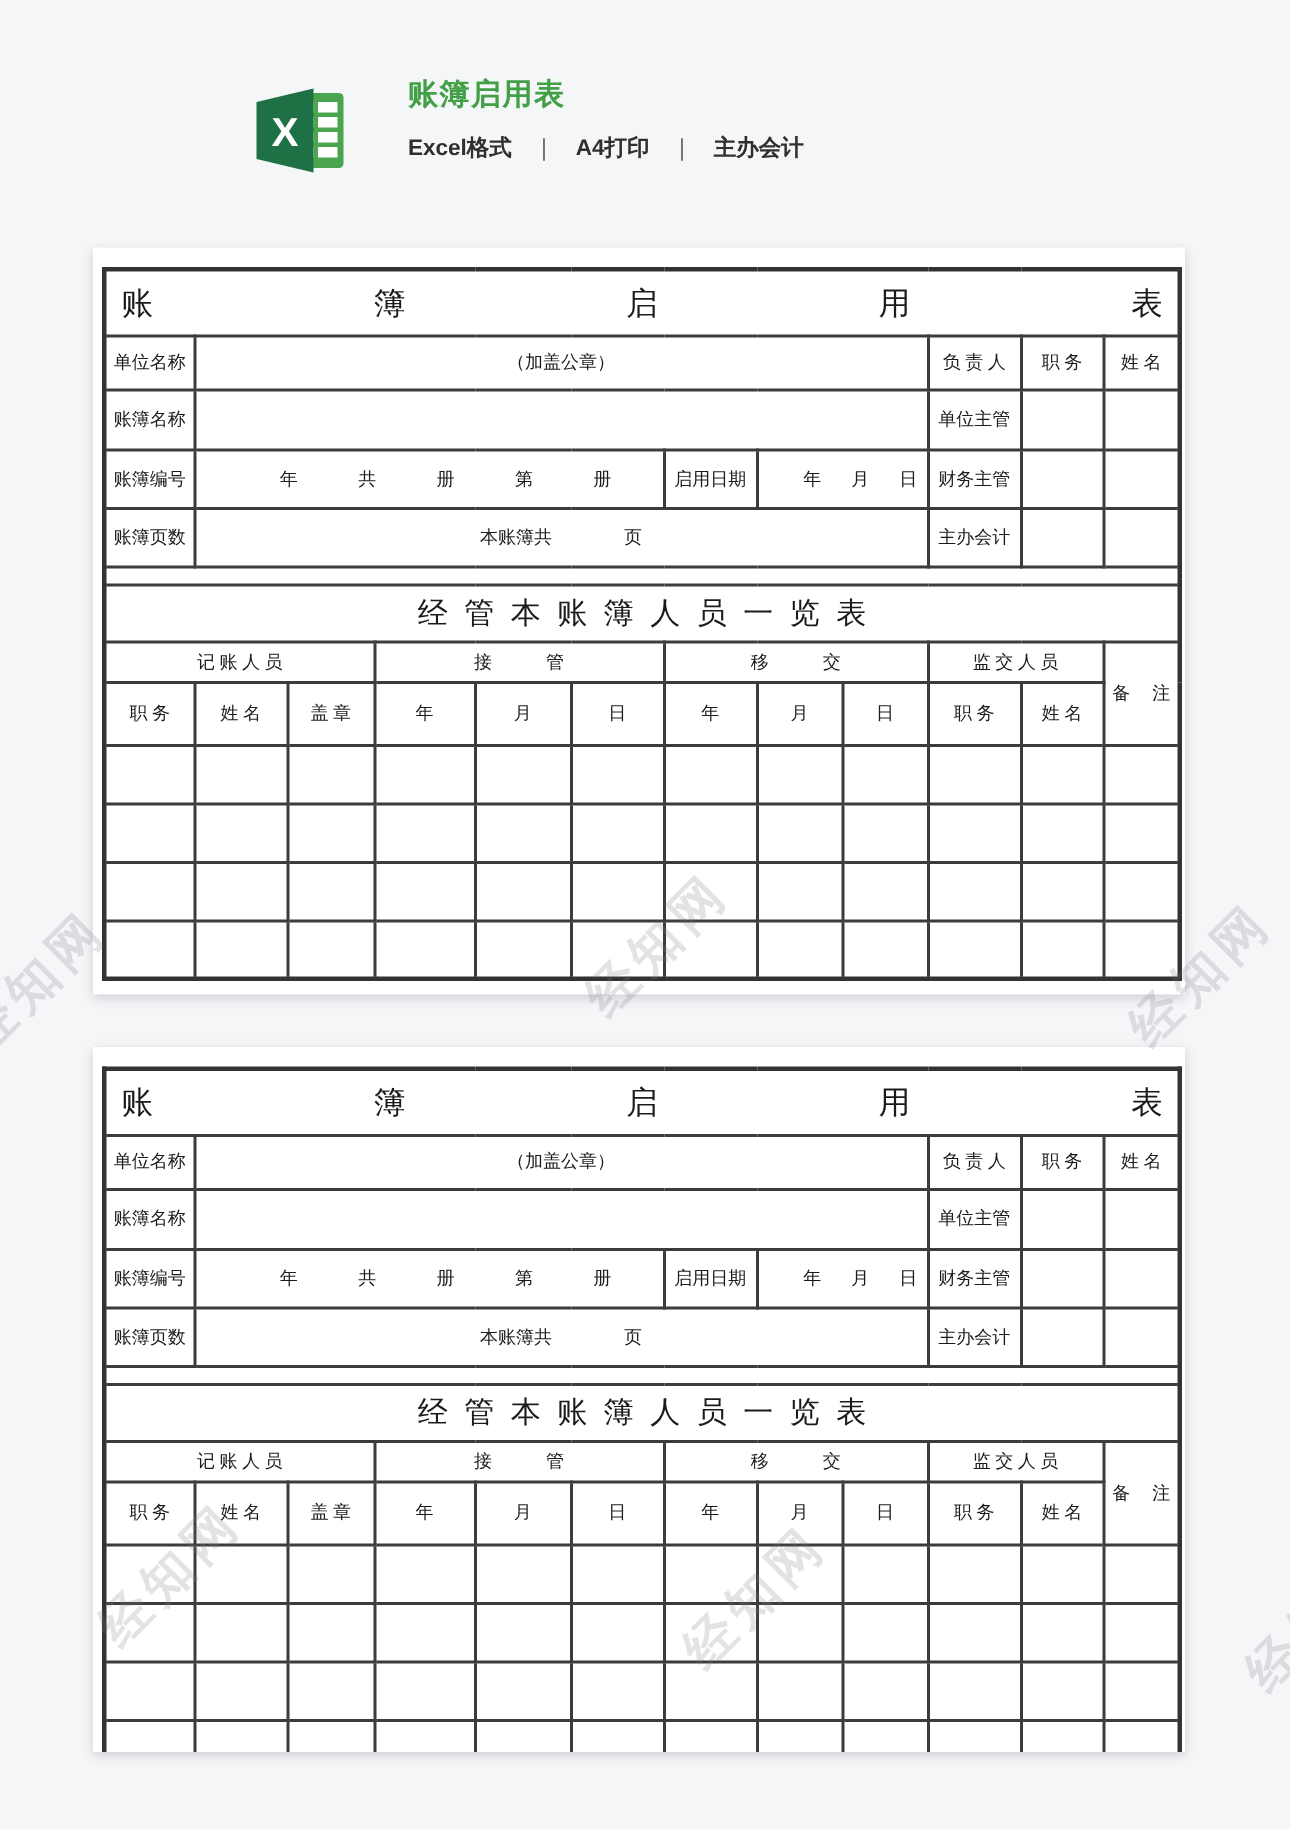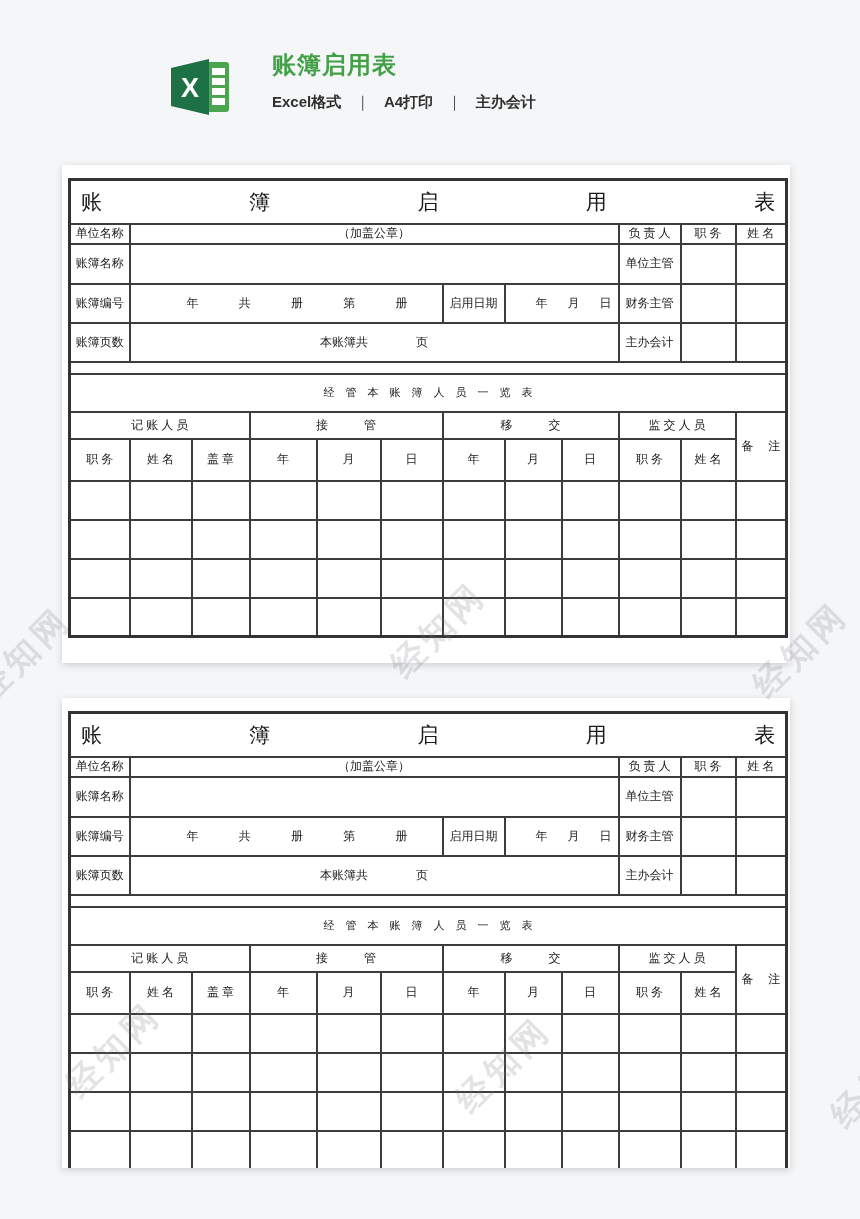--- a/index.html
+++ b/index.html
@@ -5,44 +5,44 @@
   html,body{margin:0;padding:0;}
   body{
     width:860px;height:1219px;position:relative;overflow:hidden;
     background:#f5f6f7;
     font-family:"Liberation Sans","DejaVu Sans",sans-serif;
   }
   
   .hdr{position:absolute;left:168px;top:52px;display:flex;align-items:flex-start;}
   .logo{width:64px;height:64px;margin-top:3px;}
   .titles{margin-left:40px;}
-  .page-title{margin:0;font-size:24px;font-weight:bold;color:#43a047;letter-spacing:1px;line-height:1.1;}
+  .page-title{margin:0;font-size:20px;font-weight:bold;color:#43a047;letter-spacing:1px;line-height:1.1;}
   .subtitle{margin-top:15px;font-size:15px;font-weight:bold;color:#2f2f2f;}
   .subtitle .sep{margin:0 14px;font-weight:400;color:#3a3a3a;}
   
   .card{
     position:absolute;left:62px;width:728px;box-sizing:border-box;
     background:#ffffff;padding:13px 5px 0 6px;
     box-shadow:0 2px 7px rgba(70,70,85,.22);
   }
   #card1{top:165px;height:498px;}
   #card2{top:698px;height:470px;overflow:hidden;}
   table.form{
     border-collapse:collapse;table-layout:fixed;width:717px;
     font-family:"Liberation Serif","DejaVu Serif",serif;color:#1b1b1b;
     border:3px solid #333;
   }
   table.form td{
     border:2px solid #3c3c3c;font-size:12px;text-align:center;
     vertical-align:middle;padding:0;overflow:hidden;white-space:nowrap;
   }
   tr.r-title{height:44px;} tr.r-title td{font-size:21px;}
-  tr.r-unit{height:20px;} tr.r-40{height:40px;} tr.r-39{height:39px;}
+  tr.r-unit{height:36px;} tr.r-40{height:40px;} tr.r-39{height:39px;}
   tr.r-spacer{height:12px;} tr.r-sec{height:38px;}
-  tr.r-sec td{font-size:11px;letter-spacing:11px;padding-left:11px;}
+  tr.r-sec td{font-size:20px;letter-spacing:11px;padding-left:11px;}
   tr.r-grp{height:27px;} tr.r-sub{height:42px;} tr.r-data{height:39px;}
   .flexdist{display:flex;justify-content:space-between;align-items:center;width:100%;box-sizing:border-box;}
   .pad-title{padding:0 10px;}
   .seal{text-align:right;padding-right:14px;margin-left:40px;}
   .bookno{padding:0 34px 0 56px;}
   .ymd{padding:0 6px 0 30px;}
   .notepad{padding:0 5px;}
   
   .watermarks{position:absolute;left:0;top:0;width:100%;height:100%;pointer-events:none;z-index:50;}
   .wm{

